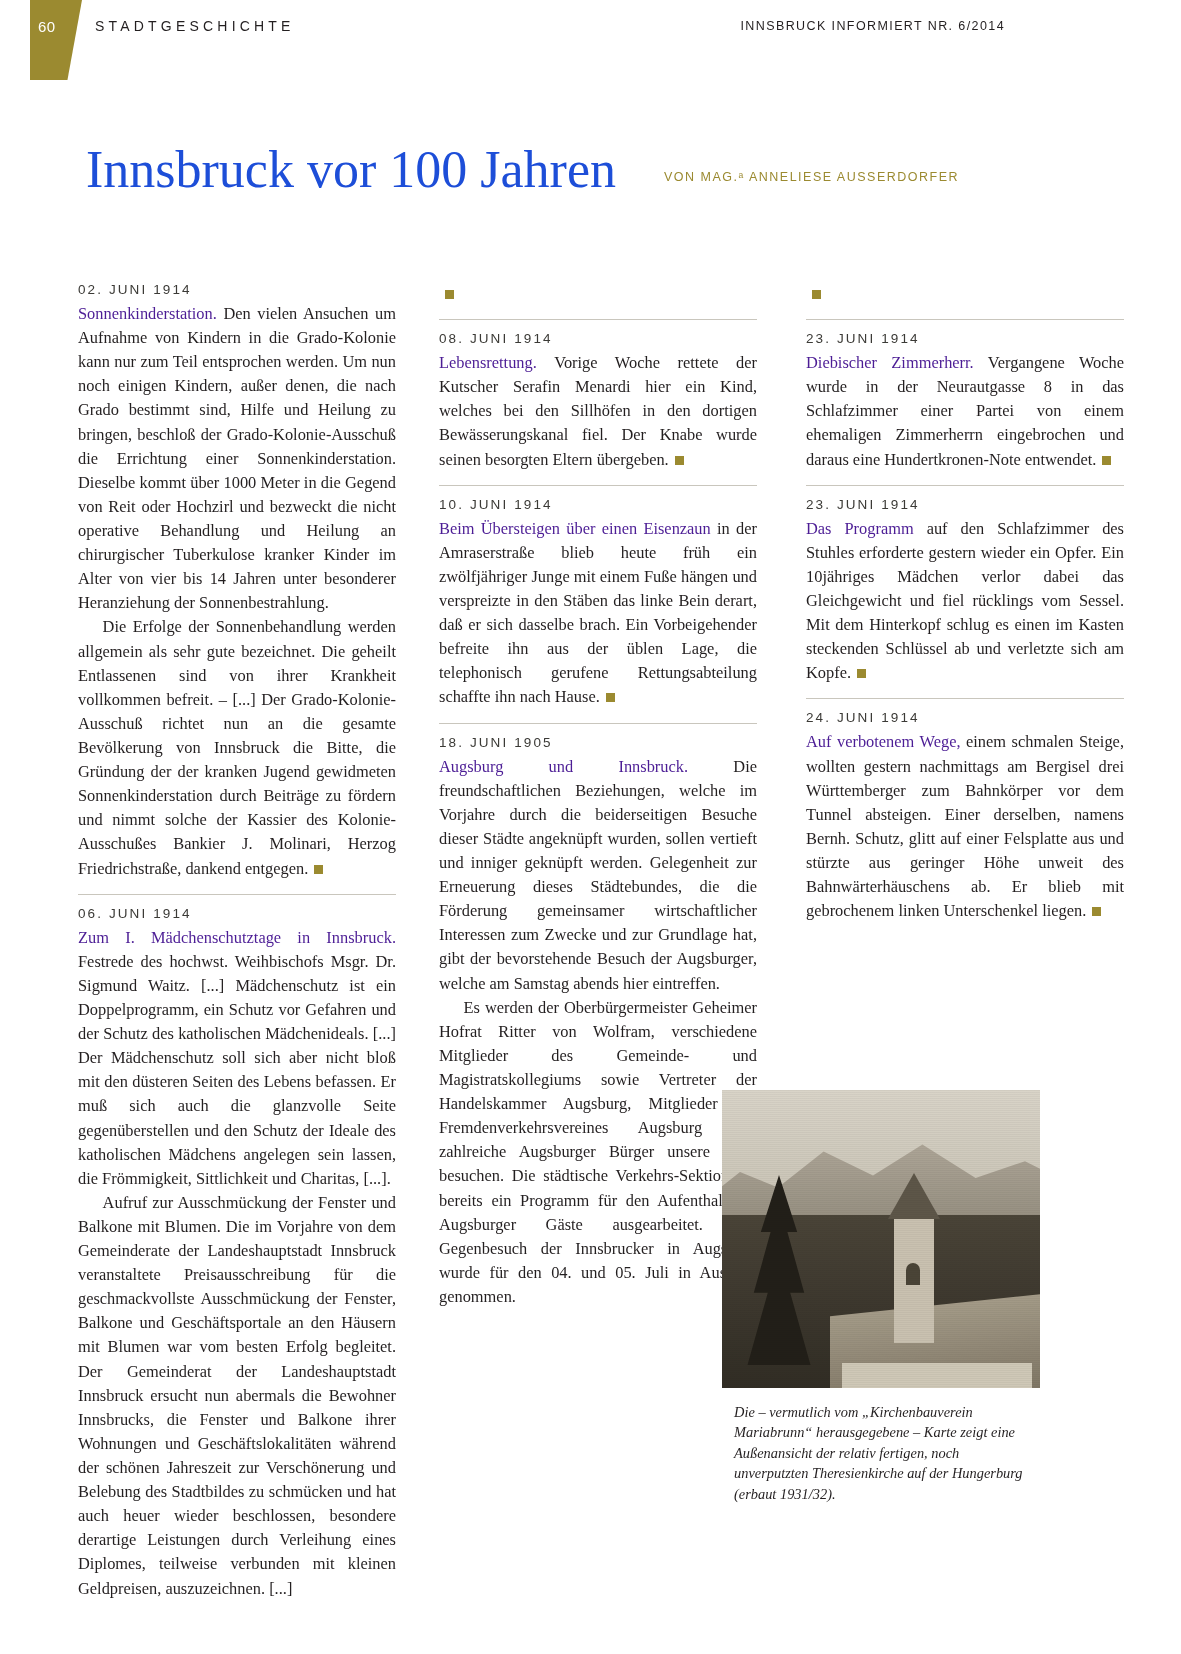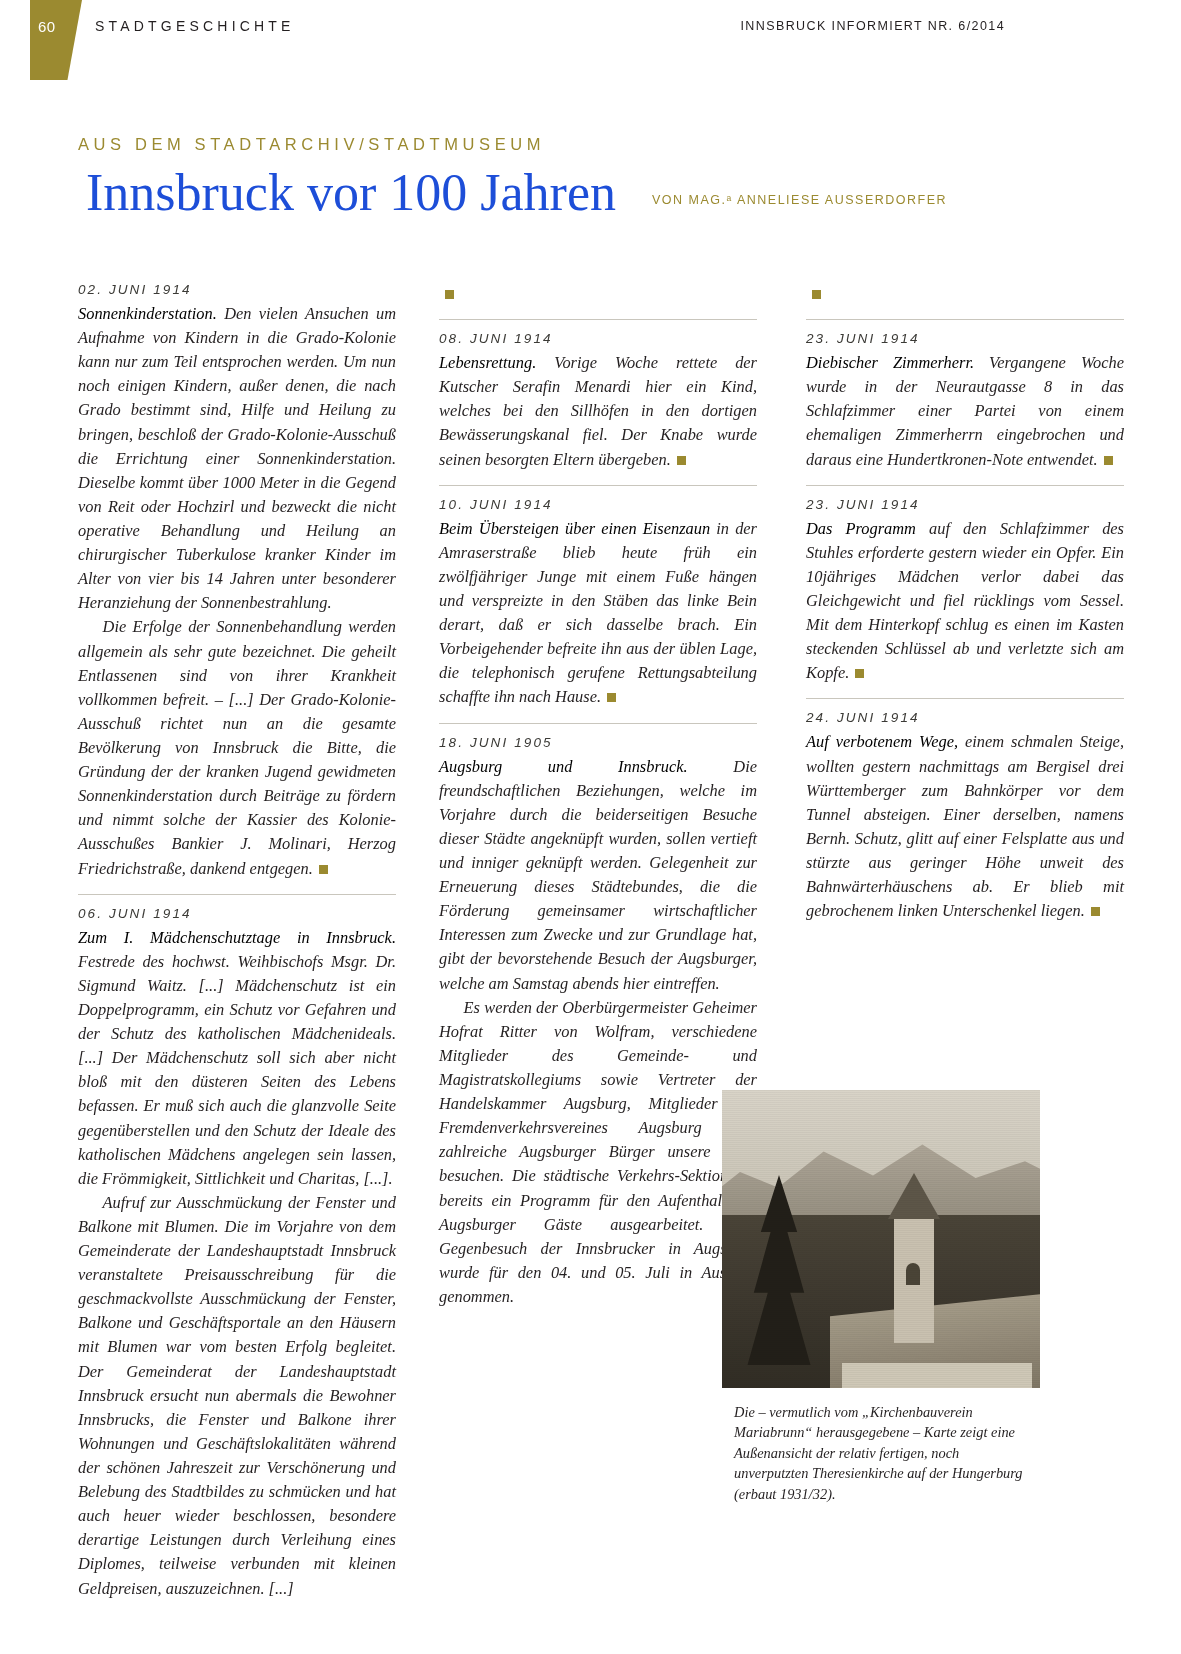--- a/index.html
+++ b/index.html
@@ -77,40 +77,39 @@
     margin: 8px;
     display: inline-block;
     vertical-align: baseline;
   }
   .byline {
     font-family: "Liberation Sans", sans-serif;
     font-size: 12.5px;
     letter-spacing: 1.5px;
     color: #9b8a30;
     display: inline-block;
-    margin-left: 24px;
+    margin-left: 36px;
     vertical-align: baseline;
     position: relative;
     top: -6px;
   }
 
   
   .columns {
     position: absolute;
     top: 282px;
     left: 78px;
     width: 1040px;
     height: 1310px;
   }
   .col {
     position: absolute;
     top: 0;
     width: 318px;
     height: 100%;
-    font-style: italic;
   }
   .col-1 { left: 0; }
   .col-2 { left: 361px; }
   .col-3 { left: 728px; width: 318px; }
 
   .entry { margin-bottom: 0; }
   .rule {
     border: 0;
     border-top: 1px solid #c9c6bd;
     margin: 13px 0 11px 0;
@@ -126,21 +125,21 @@
     font-family: "Liberation Serif", serif;
     font-size: 16.4px;
     line-height: 1.47;
     text-align: justify;
     margin: 0;
     hyphens: auto;
     -webkit-hyphens: auto;
   }
   p.body + p.body { text-indent: 1.5em; }
   .lead {
-    color: #000000;
+    color: #4c1d95;
   }
   .endmark {
     display: inline-block;
     width: 9px;
     height: 9px;
     background: #9b8a30;
     margin-left: 6px;
     position: relative;
     top: 0px;
   }
@@ -252,21 +251,20 @@
 <body>
 
 <div class="page-header">
   <div class="header-tab"></div>
   <div class="header-folio">60</div>
   <div class="header-section">STADTGESCHICHTE</div>
   <div class="header-issue">INNSBRUCK INFORMIERT NR. 6/2014</div>
 </div>
 
 <div class="title-block">
-  <p class="kicker">AUS DEM STADTARCHIV/STADTMUSEUM</p>
   <h1 class="headline">Innsbruck vor 100 Jahren</h1>
   <span class="byline">VON MAG.ᵃ ANNELIESE AUSSERDORFER</span>
 </div>
 
 <div class="columns">
 
   <div class="col col-1">
 
     <div class="entry">
       <p class="date">02. JUNI 1914</p>

